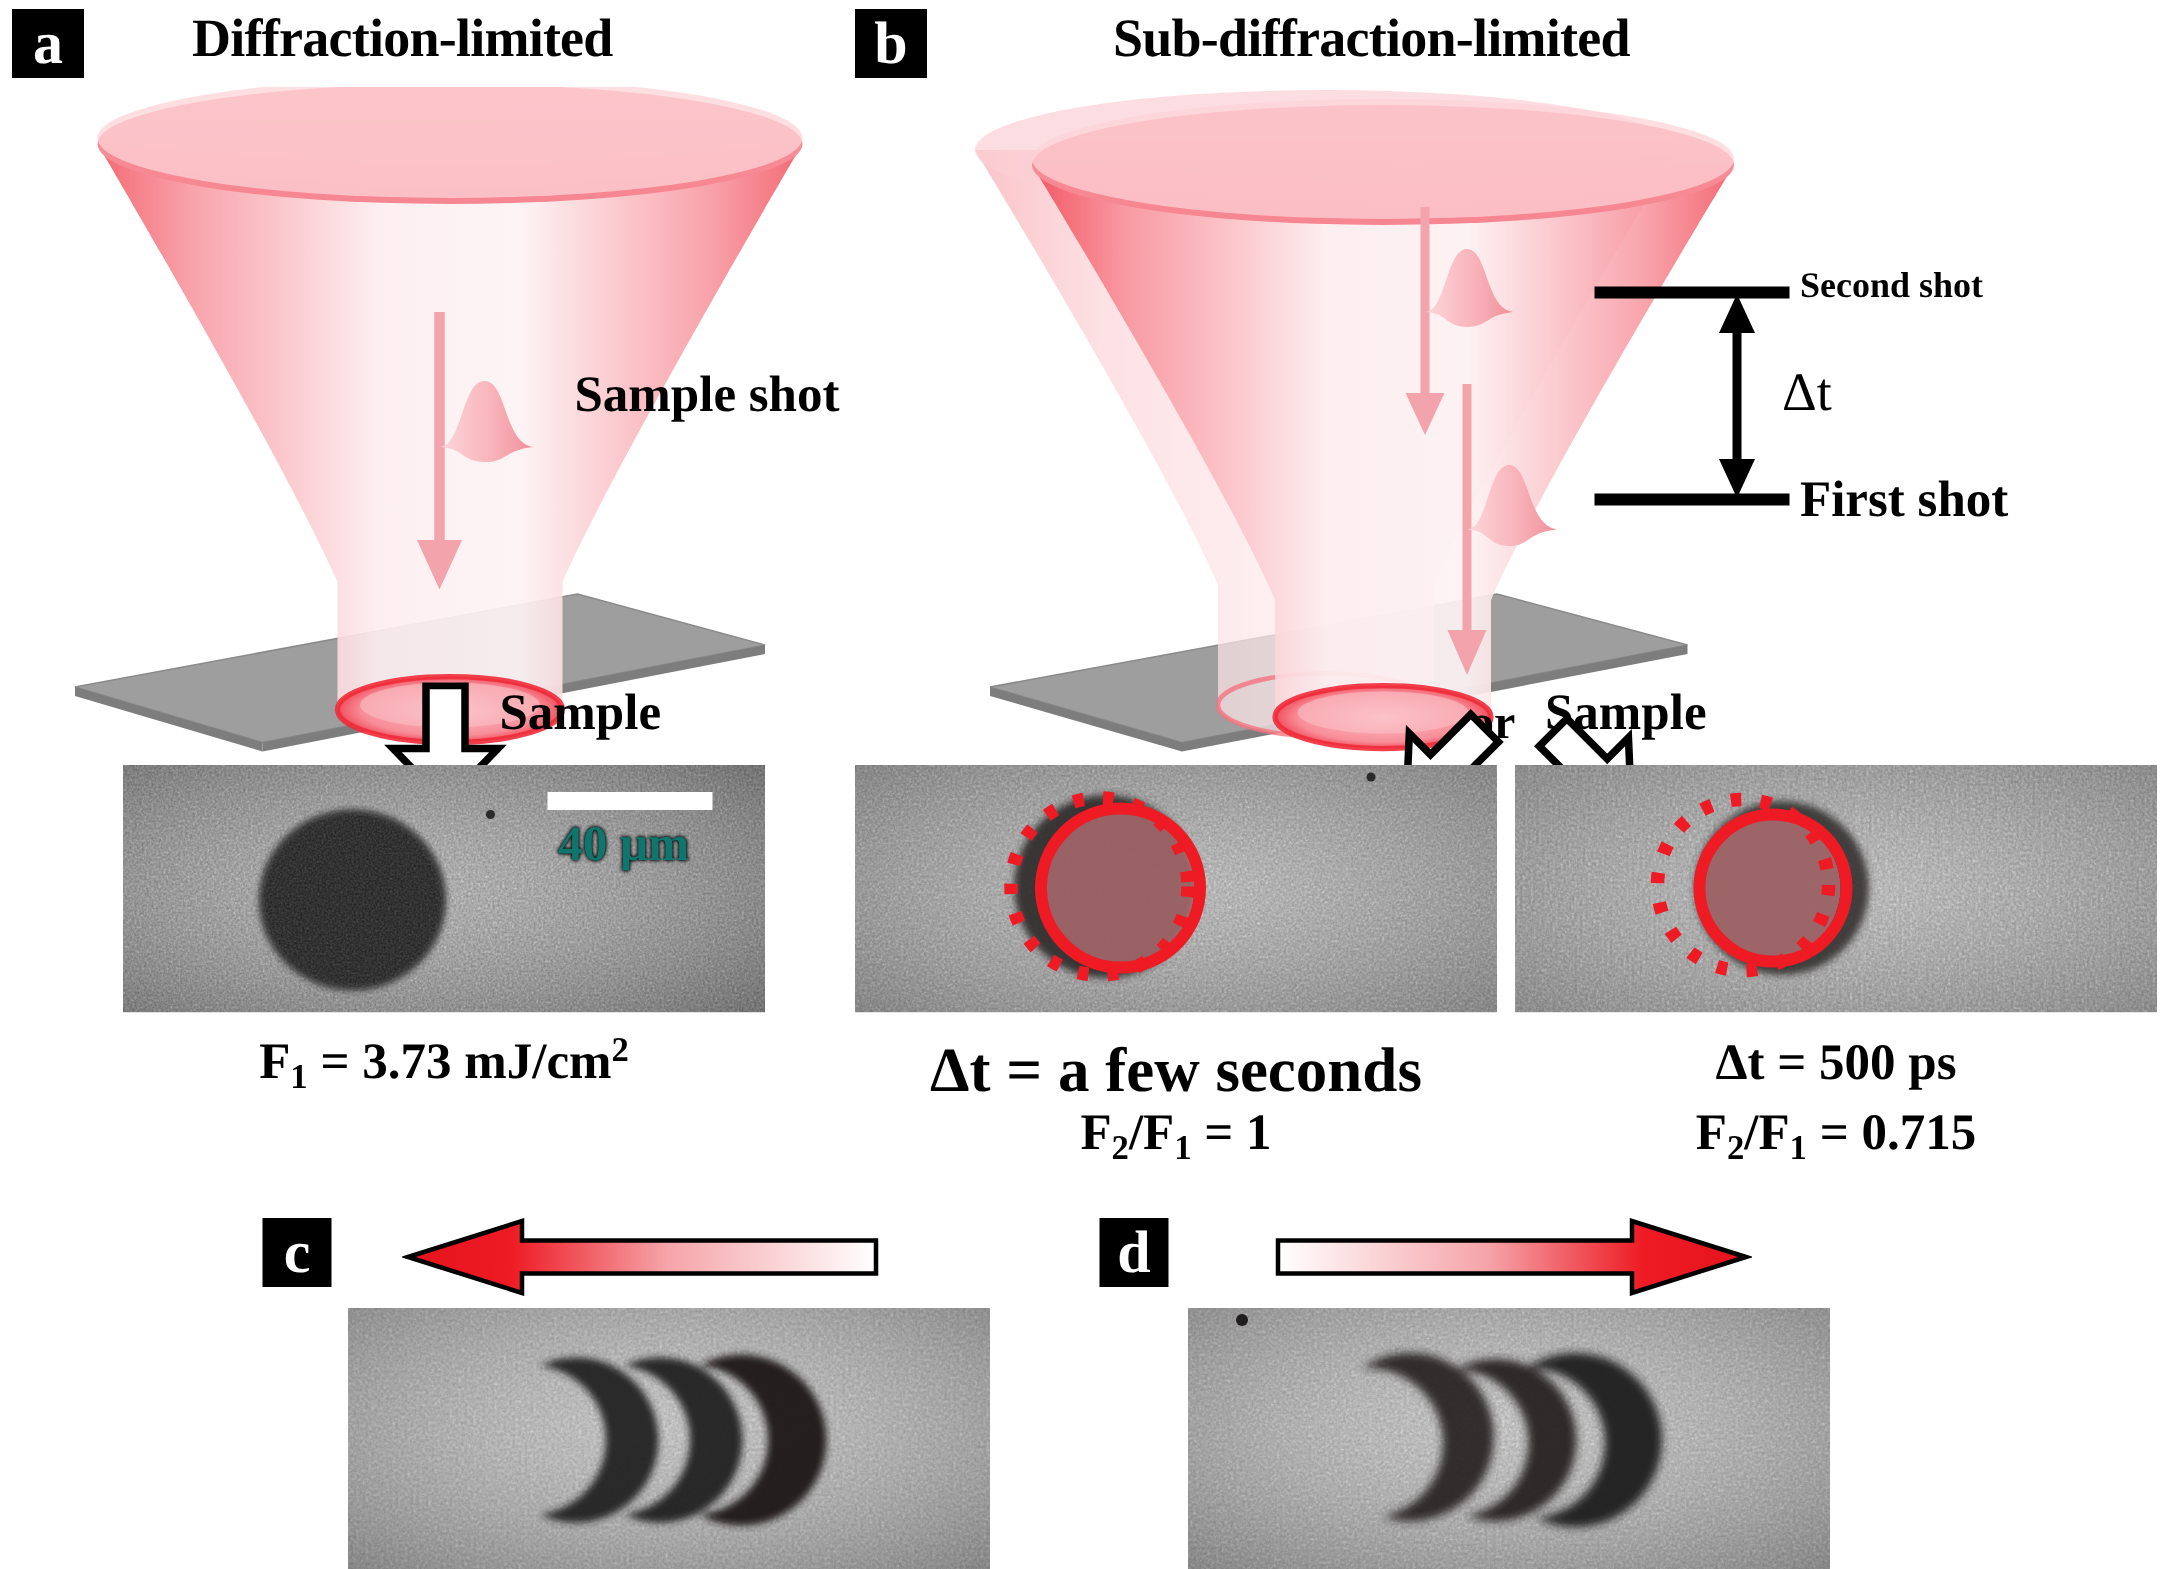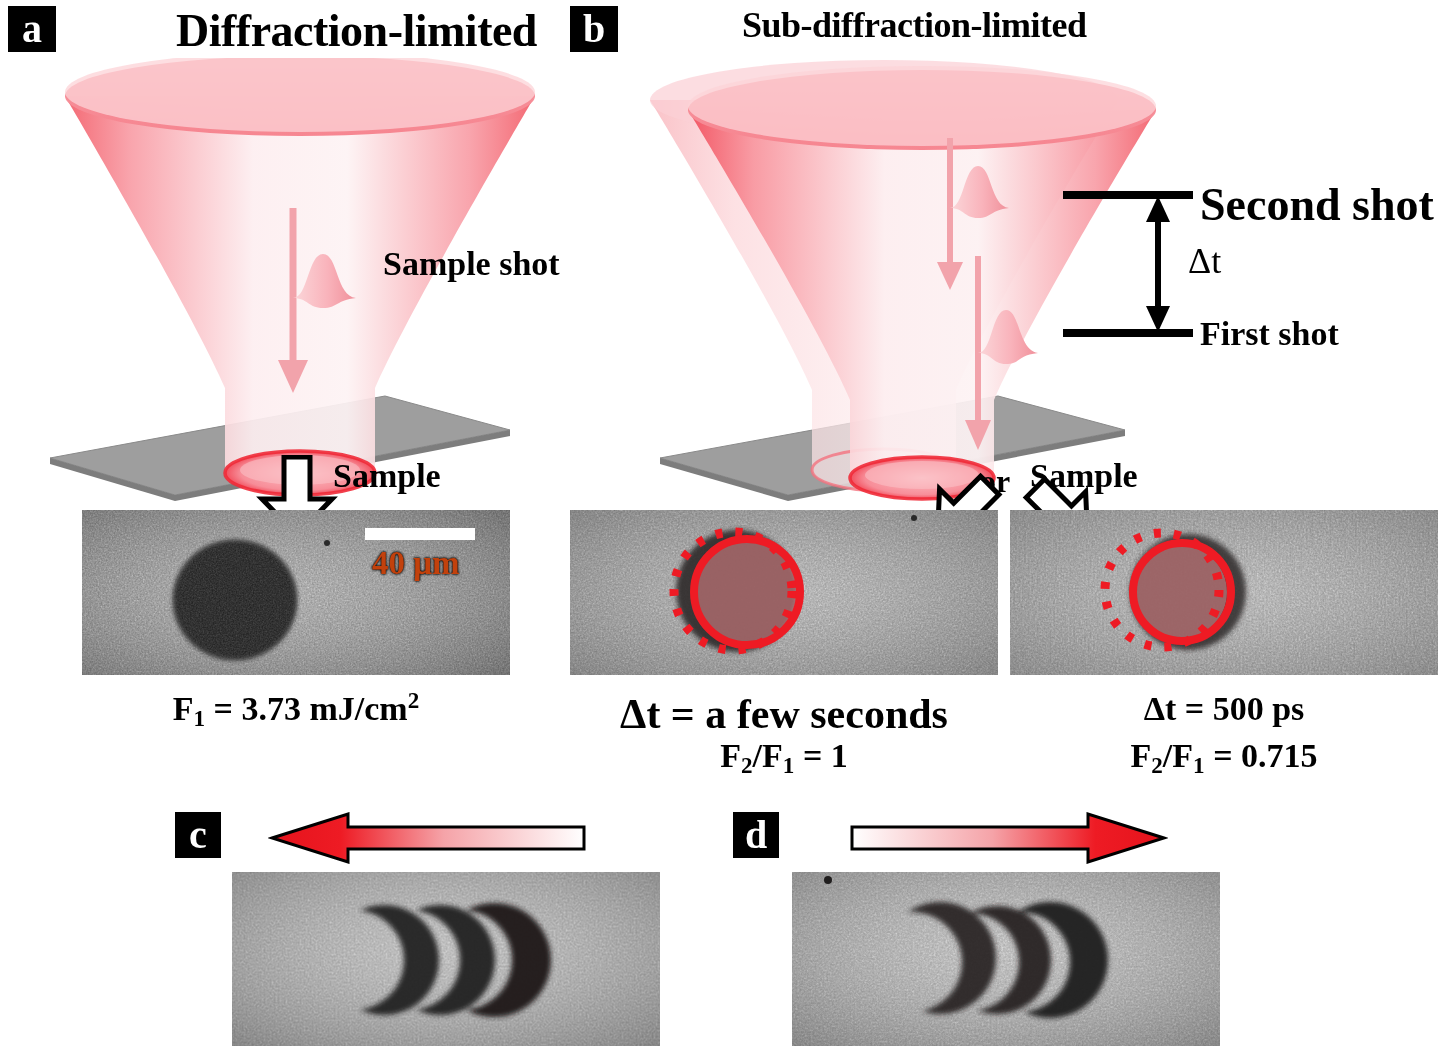--- a/index.html
+++ b/index.html
@@ -21,31 +21,31 @@
     white-space:nowrap;
   }
   .caption{
     font-weight:bold;font-family:"Liberation Serif","DejaVu Serif",serif;
     white-space:nowrap;text-align:center;
   }
   sub{font-size:0.68em;vertical-align:-0.28em;}
   sup{font-size:0.68em;vertical-align:0.5em;}
   .micro{overflow:hidden;}
   .scalebar{background:#fff;}
-  .scaletext{color:#c2410c;font-weight:bold;
+  .scaletext{color:#0f766e;font-weight:bold;
     font-family:"Liberation Serif","DejaVu Serif",serif;
     text-shadow:0 0 2px #000,0 0 3px #000;white-space:nowrap;}
   svg{display:block;}
 </style>
 </head>
 <body>
 
 <div class="abs panel-tag" style="left:8px;top:6px;width:48px;height:46px;font-size:40px;">a</div>
 
-<div class="abs title" style="left:128px;top:4px;font-size:46px;margin-left:48px;">Diffraction-limited</div>
+<div class="abs title" style="left:128px;top:4px;font-size:36px;">Diffraction-limited</div>
 
 <svg class="abs" style="left:40px;top:58px;" width="500" height="450" viewBox="0 0 500 450">
   <defs>
     <linearGradient id="coneA" x1="0" y1="0" x2="1" y2="0">
       <stop offset="0%" stop-color="#f3616c" stop-opacity="0.95"></stop>
       <stop offset="14%" stop-color="#f89ba4" stop-opacity="0.9"></stop>
       <stop offset="40%" stop-color="#fdeef0" stop-opacity="0.92"></stop>
       <stop offset="60%" stop-color="#fdf3f4" stop-opacity="0.92"></stop>
       <stop offset="86%" stop-color="#f89ba4" stop-opacity="0.9"></stop>
       <stop offset="100%" stop-color="#f3616c" stop-opacity="0.95"></stop>
@@ -218,21 +218,21 @@
            C 458,297 460,306 446,306 C 432,306 432,295 418,295 Z" fill="url(#pulseB)"></path>
 </svg>
 
 <svg class="abs" style="left:1060px;top:178px;" width="180" height="170" viewBox="0 0 180 170">
   <line x1="3" y1="17" x2="133" y2="17" stroke="#000" stroke-width="8"></line>
   <line x1="3" y1="155" x2="133" y2="155" stroke="#000" stroke-width="8"></line>
   <line x1="98" y1="26" x2="98" y2="146" stroke="#000" stroke-width="6"></line>
   <polygon points="98,18 86,44 110,44" fill="#000"></polygon>
   <polygon points="98,154 86,128 110,128" fill="#000"></polygon>
 </svg>
-<div class="abs lbl" style="left:1200px;top:178px;font-size:46px;">Second shot</div>
+<div class="abs lbl" style="left:1200px;top:178px;font-size:24px;">Second shot</div>
 <div class="abs lbl" style="left:1200px;top:315px;font-size:34px;">First shot</div>
 <div class="abs lbl" style="left:1188px;top:240px;font-size:36px;font-weight:normal;text-align:right;">Δt</div>
 
 <div class="abs lbl" style="left:1030px;top:457px;font-size:34px;">Sample</div>
 <div class="abs lbl" style="left:980px;top:463px;font-size:32px;">or</div>
 
 <svg class="abs" style="left:920px;top:472px;" width="90" height="82" viewBox="0 0 90 82">
   <g transform="rotate(45 45 41)">
     <polygon points="30,4 56,4 56,42 76,42 43,78 10,42 30,42" fill="#ffffff" stroke="#000000" stroke-width="5" stroke-linejoin="miter"></polygon>
   </g>

